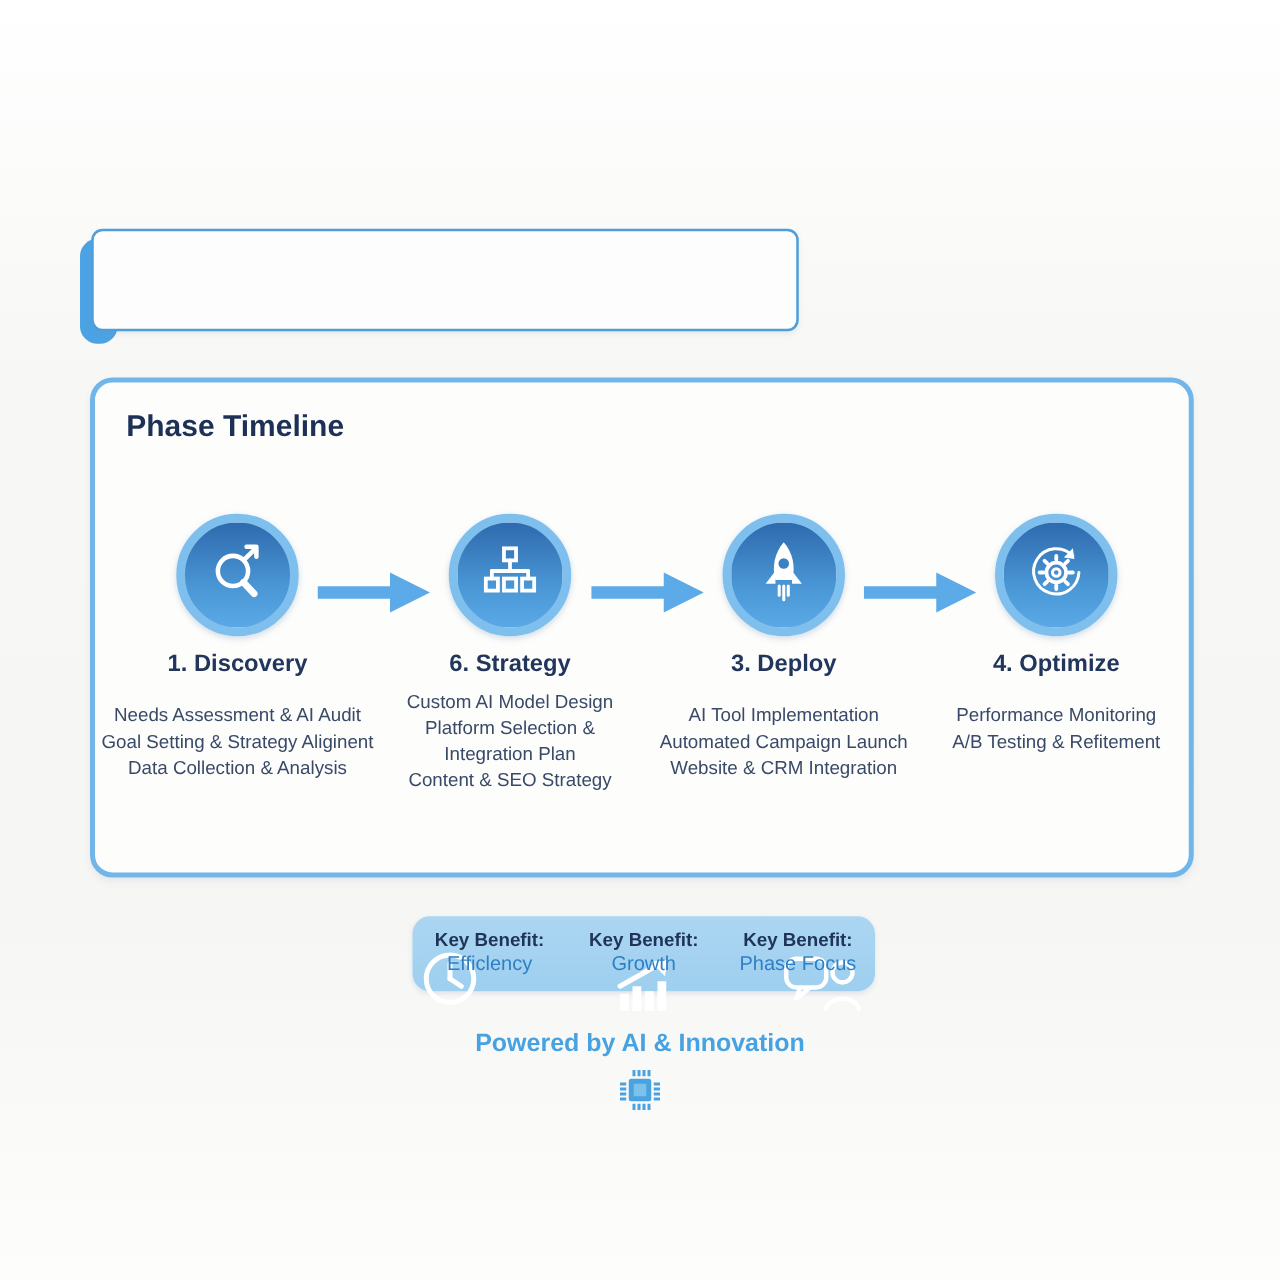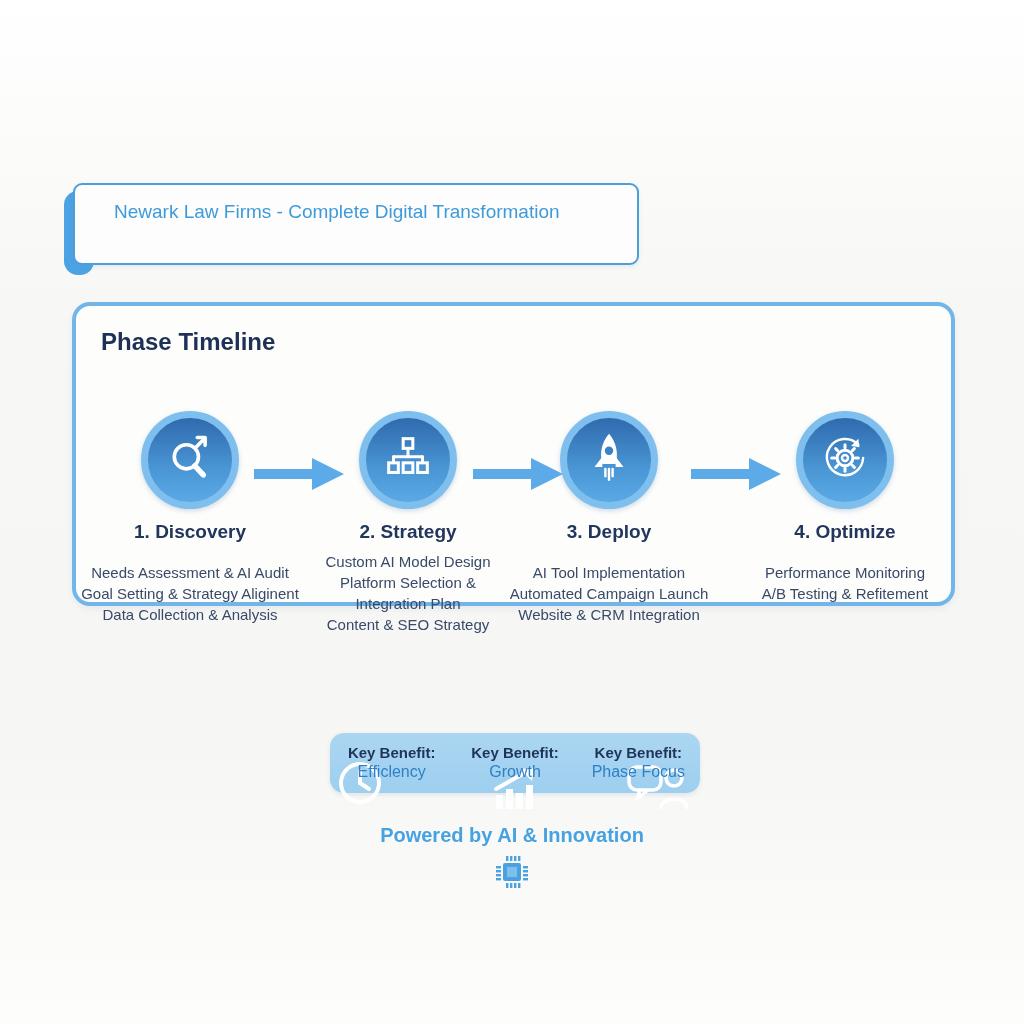--- a/index.html
+++ b/index.html
@@ -21,32 +21,32 @@
     position:absolute; left:9px; top:0; right:0; bottom:2px;
     background:#fdfdfd; border:2px solid #4f9edc; border-radius:9px;
     padding:13px 0 0 39px;
     box-shadow:0 2px 4px rgba(120,150,180,0.15);
   }
   .title-main { font-size:27px; font-weight:700; color:#1d3156; letter-spacing:-0.3px; }
   .title-sub { font-size:19px; font-weight:400; color:#3e9ad9; margin-top:3px; }
 
   
   .timeline-card {
-    position:absolute; left:72px; top:302px; width:883px; height:304px;
+    position:absolute; left:72px; top:302px; width:883px; height:400px;
     background:#fdfdfc; border:4px solid #71b5e9; border-radius:18px;
     box-shadow:0 3px 6px rgba(120,150,180,0.12);
   }
   .timeline-heading {
     position:absolute; left:25px; top:22px;
     font-size:24px; font-weight:700; color:#1d3156;
   }
   .phase { position:absolute; width:218px; top:105px; text-align:center; }
   .phase-1 { left:5px; }
   .phase-2 { left:223px; }
-  .phase-3 { left:424px; }
+  .phase-3 { left:442px; }
   .phase-4 { left:660px; }
   .circle {
     width:98px; height:98px; margin:0 auto; border-radius:50%;
     border:7px solid #7fbfee;
     background:linear-gradient(180deg, #2e6aae 0%, #4b97d6 62%, #5aa9e5 100%);
     display:flex; align-items:center; justify-content:center;
     box-shadow:0 2px 5px rgba(80,120,160,0.25);
   }
   .phase-title { margin-top:12px; font-size:19px; font-weight:700; color:#22355c; }
   .phase-lines { margin-top:19px; font-size:15px; line-height:21px; color:#394a68; }
@@ -77,21 +77,20 @@
     text-align:center; font-size:20px; font-weight:600; color:#47a2e1;
   }
   .chip { position:absolute; left:495px; top:855px; }
 </style>
 </head>
 <body>
 
 <div class="title-wrap">
   <div class="title-accent"></div>
   <div class="title-card">
-    <div class="title-sub">Newark Law Firms - Complete Digital Transformation</div>
   </div>
 </div>
 
 <div class="timeline-card">
   <div class="timeline-heading">Phase Timeline</div>
 
   <div class="phase phase-1">
     <div class="circle">
       <span>
         <svg width="58" height="58" viewBox="0 0 96 96" fill="none" stroke="#ffffff">
@@ -118,21 +117,21 @@
           <line x1="48" y1="32" x2="48" y2="46"></line>
           <line x1="24" y1="46" x2="72" y2="46"></line>
           <line x1="24" y1="46" x2="24" y2="56"></line>
           <line x1="72" y1="46" x2="72" y2="56"></line>
           <rect x="16" y="56" width="16" height="16"></rect>
           <rect x="40" y="56" width="16" height="16"></rect>
           <rect x="64" y="56" width="16" height="16"></rect>
         </svg>
       </span>
     </div>
-    <div class="phase-title">2. Strategy</div>
+    <div class="phase-title">6. Strategy</div>
     <div class="phase-lines">
       <div>Custom AI Model Design</div>
       <div>Platform Selection &amp;</div>
       <div>Integration Plan</div>
       <div>Content &amp; SEO Strategy</div>
     </div>
   </div>
 
   <div class="phase phase-3">
     <div class="circle">

